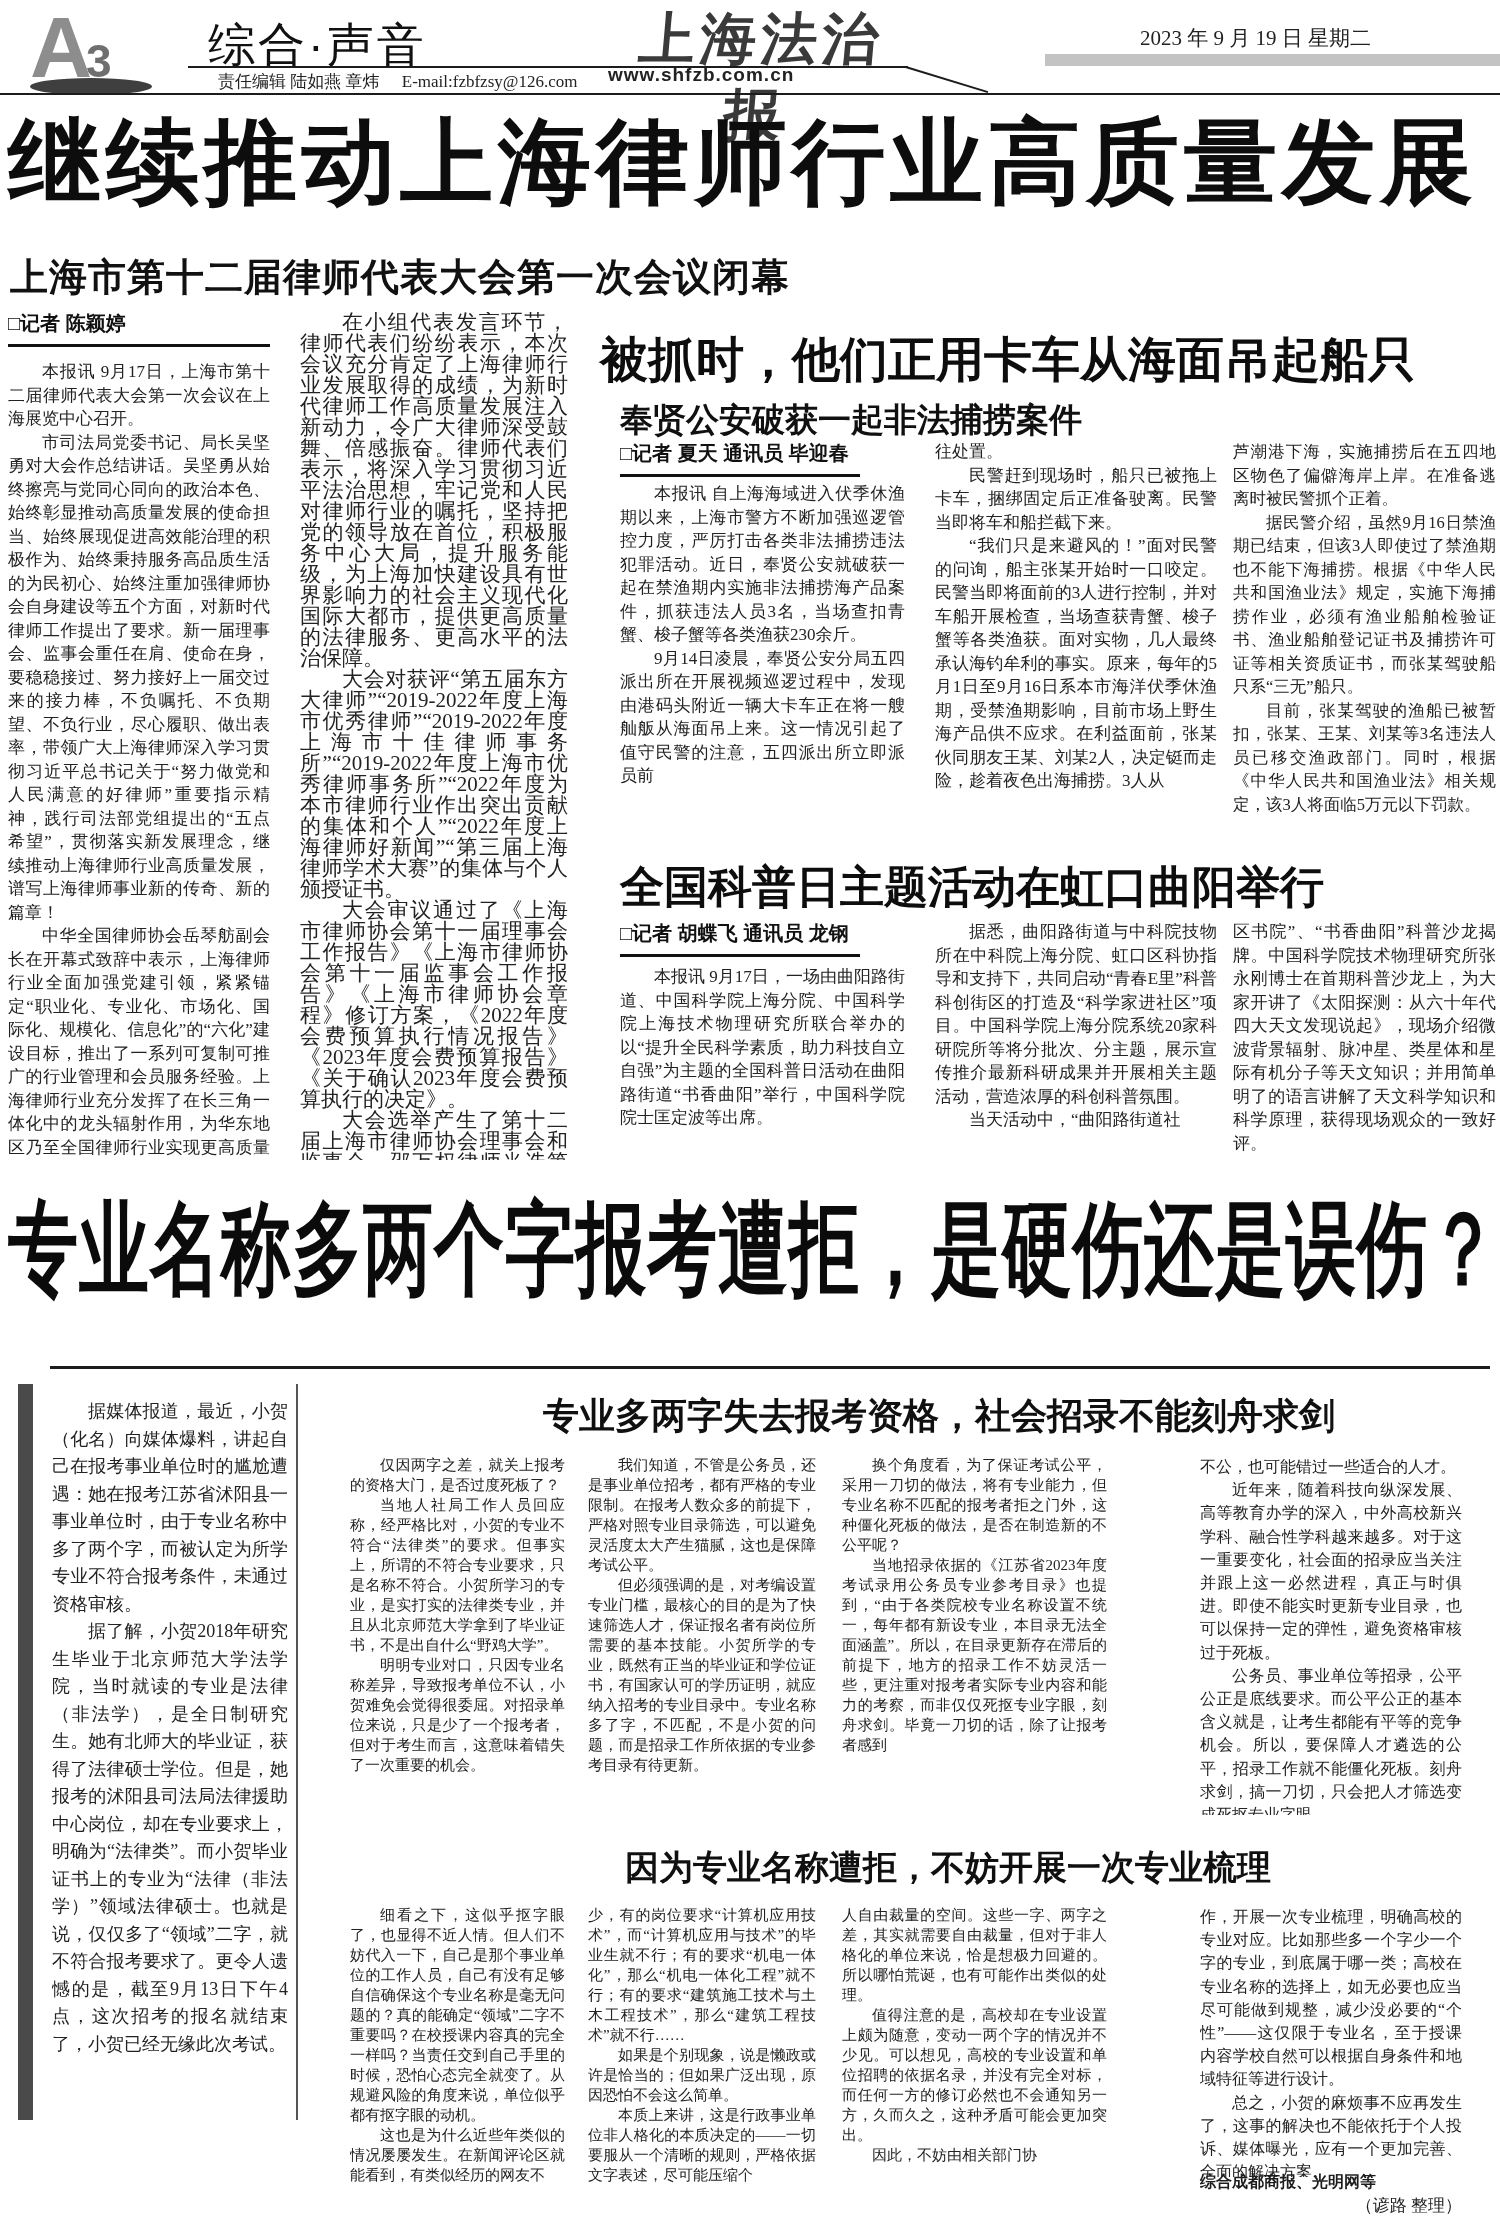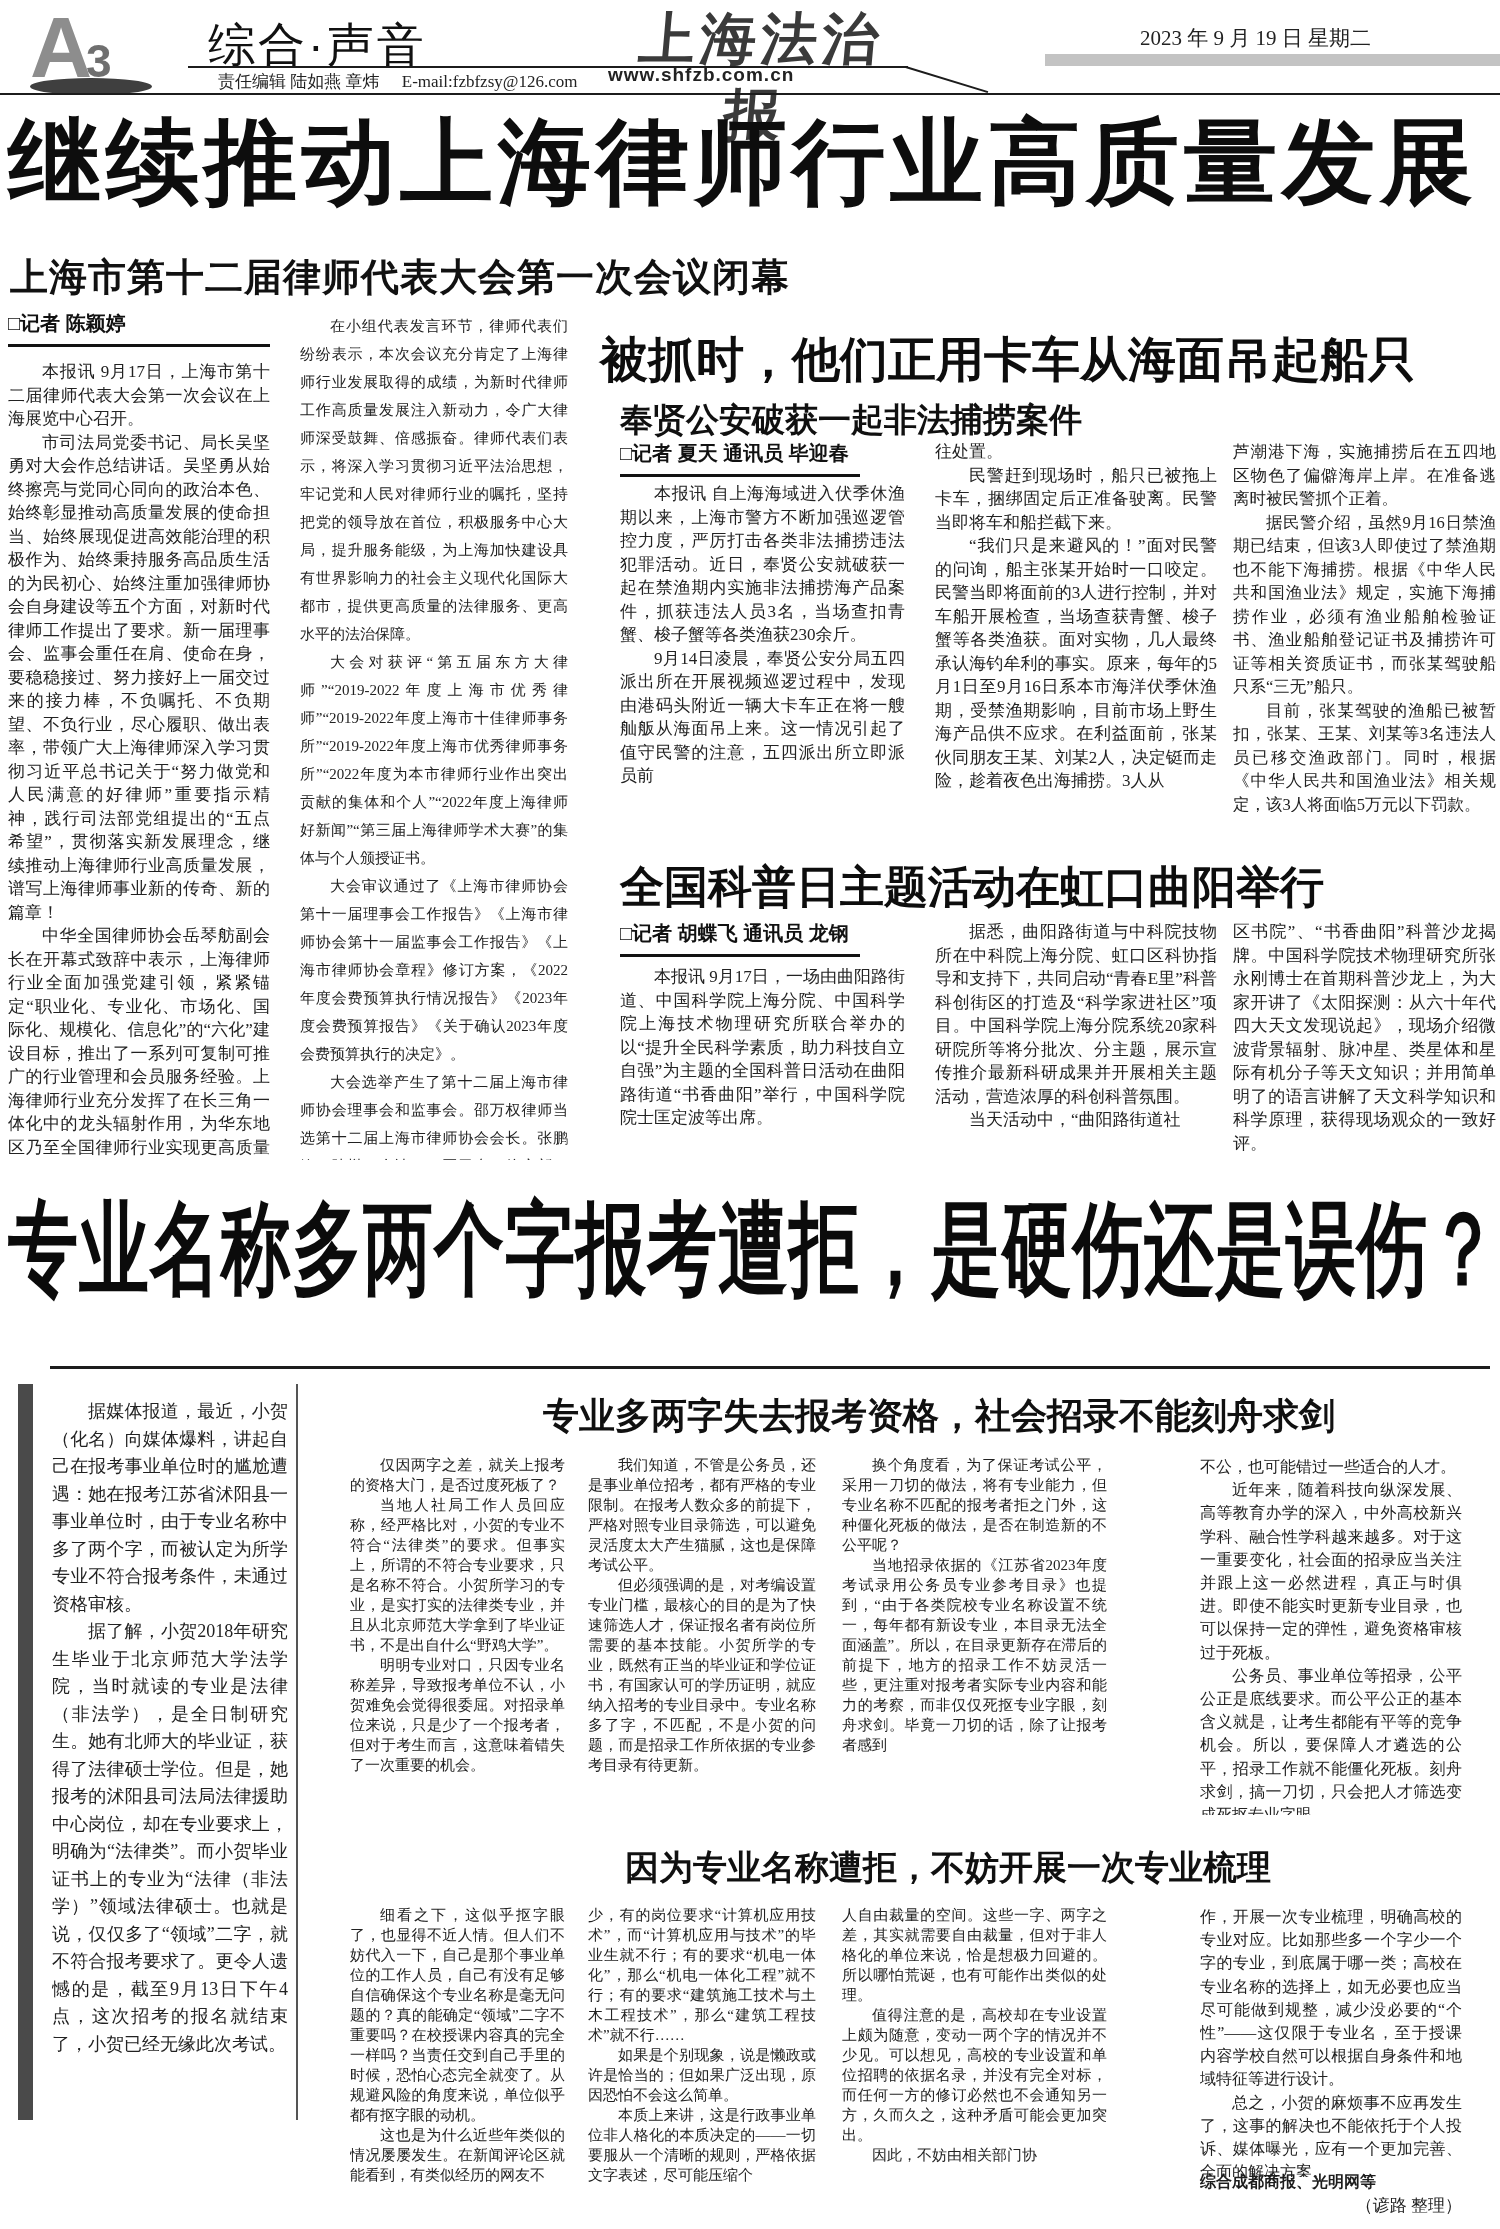--- a/index.html
+++ b/index.html
@@ -27,21 +27,21 @@
       transform:scaleY(1.45);transform-origin:top left;letter-spacing:1px;}
   .subhead-bold{font-weight:800;color:#101010;white-space:nowrap;}
   .byline{font-family:"Liberation Sans","DejaVu Sans",sans-serif;font-size:20px;font-weight:bold;color:#111;
       border-bottom:3px solid #111;padding-bottom:7px;}
   
   .col{text-align:justify;overflow:hidden;color:#222;}
   .col p{margin:0;text-indent:2em;}
   .col p.cont{text-indent:0;}
   .t17{font-size:17px;line-height:23.5px;}
   .t165{font-size:16.5px;line-height:23.5px;}
-  .t16{font-size:15px;line-height:28px;}
+  .t16{font-size:21px;line-height:21px;}
   .feat-col{font-size:15px;line-height:20px;}
   .tall-col{font-size:16px;line-height:23.2px;}
   .sidebar-text{font-size:18px;line-height:27.5px;}
   .source{font-family:"Liberation Sans",sans-serif;font-weight:bold;font-size:16px;margin-top:4px;}
   .editor-note{text-align:right;font-size:17px;padding-right:8px;margin-top:2px;}
 </style>
 </head>
 <body>
 
 <div class="page">

